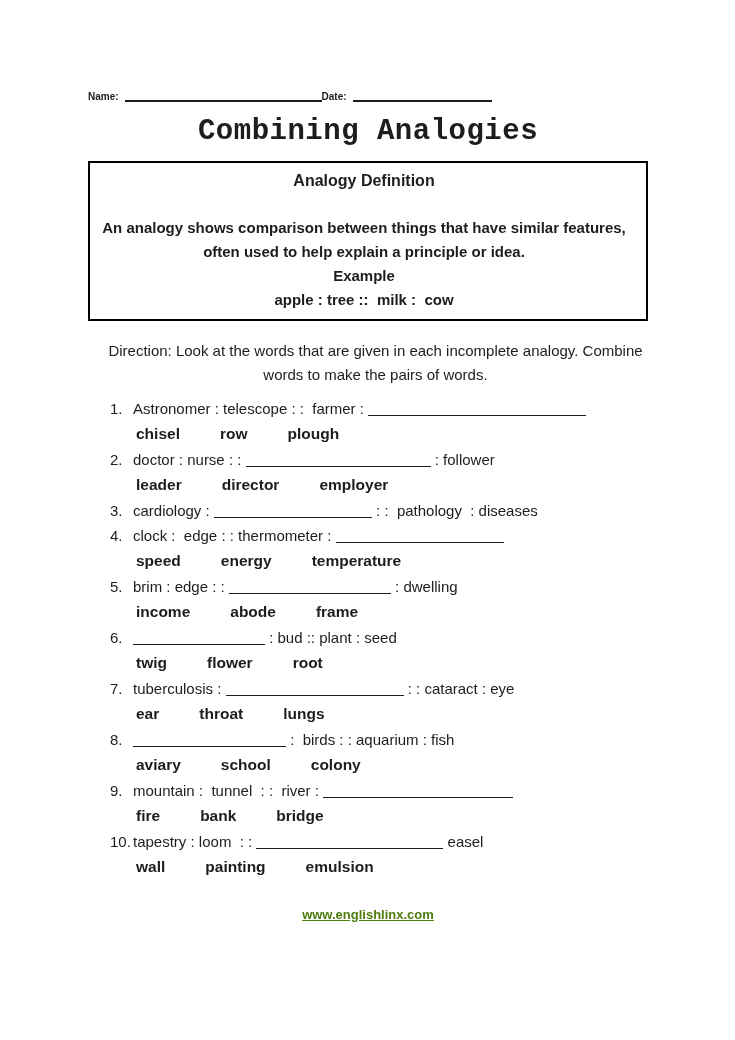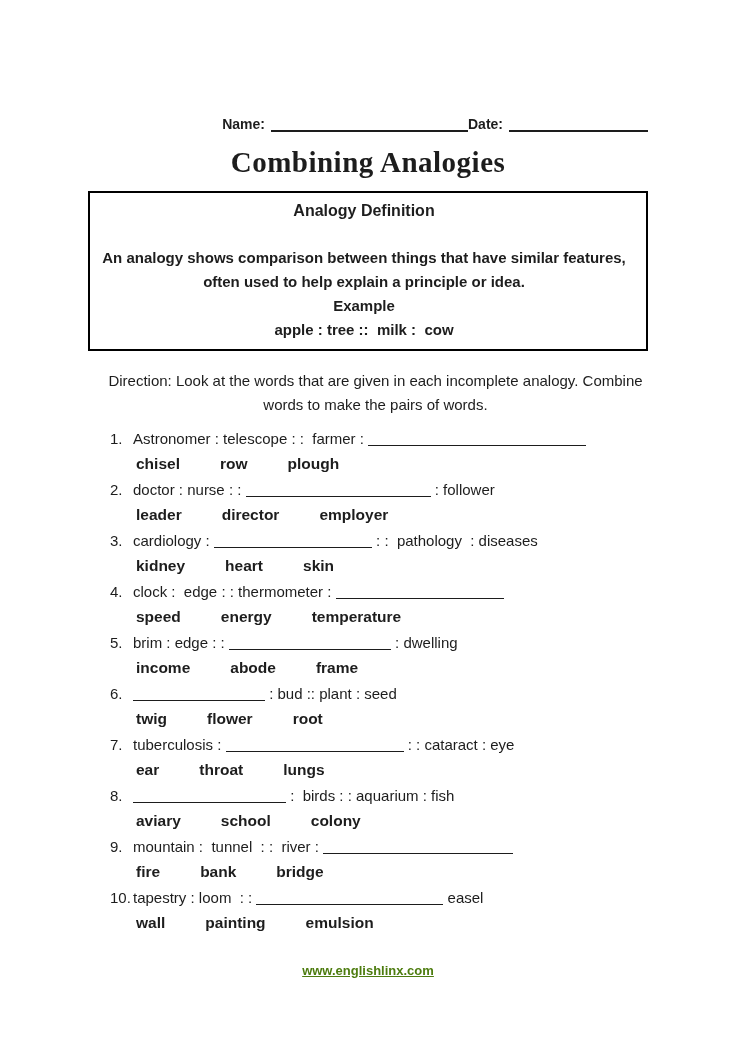--- a/index.html
+++ b/index.html
@@ -11,41 +11,41 @@
     background: #ffffff;
     font-family: "Liberation Sans", sans-serif;
     color: #1d1d1d;
     overflow: hidden;
   }
   .content { margin: 0 87px 0 88px; width: 560px; }
 
   
   .hdr-row {
     display: flex;
-    justify-content: flex-end;
-    padding-top: 116px;
-    font-size: 14px;
+    justify-content: flex-start;
+    padding-top: 88px;
+    font-size: 10px;
     font-weight: bold;
   }
   .hdr-group { display: flex; align-items: flex-end; }
   .wline {
     display: inline-block;
     border-bottom: 2px solid #1d1d1d;
     height: 14px;
     margin-left: 6px;
     margin-bottom: 0px;
   }
   .name-line { width: 197px; }
   .date-line { width: 139px; }
 
   
   .title {
     margin-top: 13px;
     text-align: center;
-    font-family: Liberation Serif, serif;
+    font-family: Liberation Mono, monospace;
     font-weight: bold;
     font-size: 29px;
     line-height: 34px;
     letter-spacing: 0.5px;
   }
 
   
   .def-box {
     margin-top: 12px;
     border: 2px solid #000000;
@@ -169,25 +169,20 @@
             <span class="choice">leader</span>
             <span class="choice">director</span>
             <span class="choice">employer</span>
           </div>
         </div>
         <div class="q-block">
           <div class="q-line">
             <span class="qnum">3.</span>
             <span class="qtext"><span class="seg">cardiology : </span><span class="blank" style="width: 158px;"></span><span class="seg"> : :  pathology  : diseases</span></span>
           </div>
-          <div class="choices">
-            <span class="choice">kidney</span>
-            <span class="choice">heart</span>
-            <span class="choice">skin</span>
-          </div>
         </div>
         <div class="q-block">
           <div class="q-line">
             <span class="qnum">4.</span>
             <span class="qtext"><span class="seg">clock :  edge : : thermometer : </span><span class="blank" style="width: 168px;"></span></span>
           </div>
           <div class="choices">
             <span class="choice">speed</span>
             <span class="choice">energy</span>
             <span class="choice">temperature</span>

